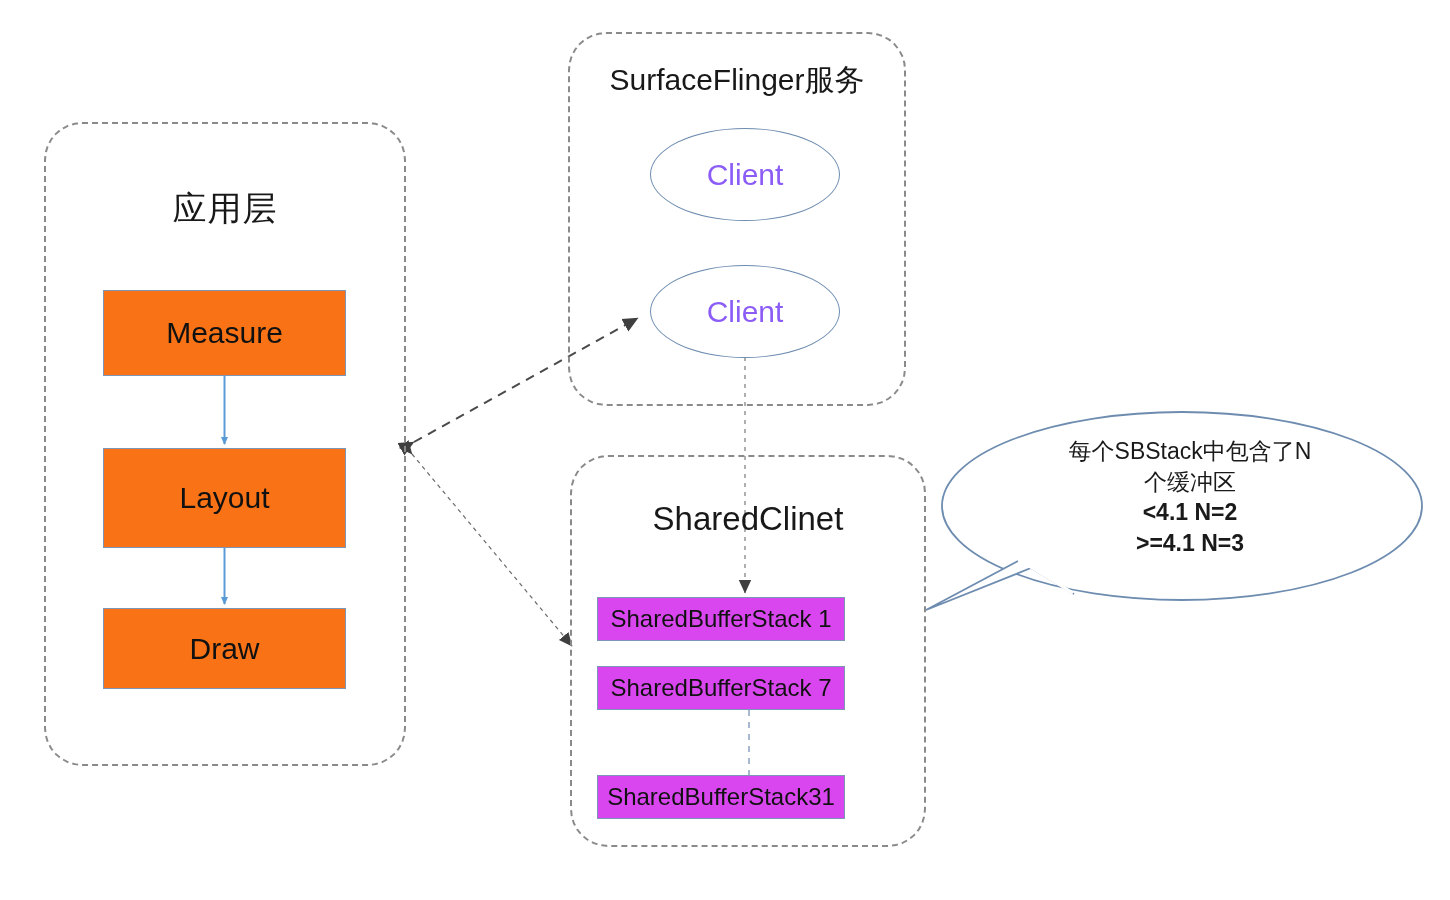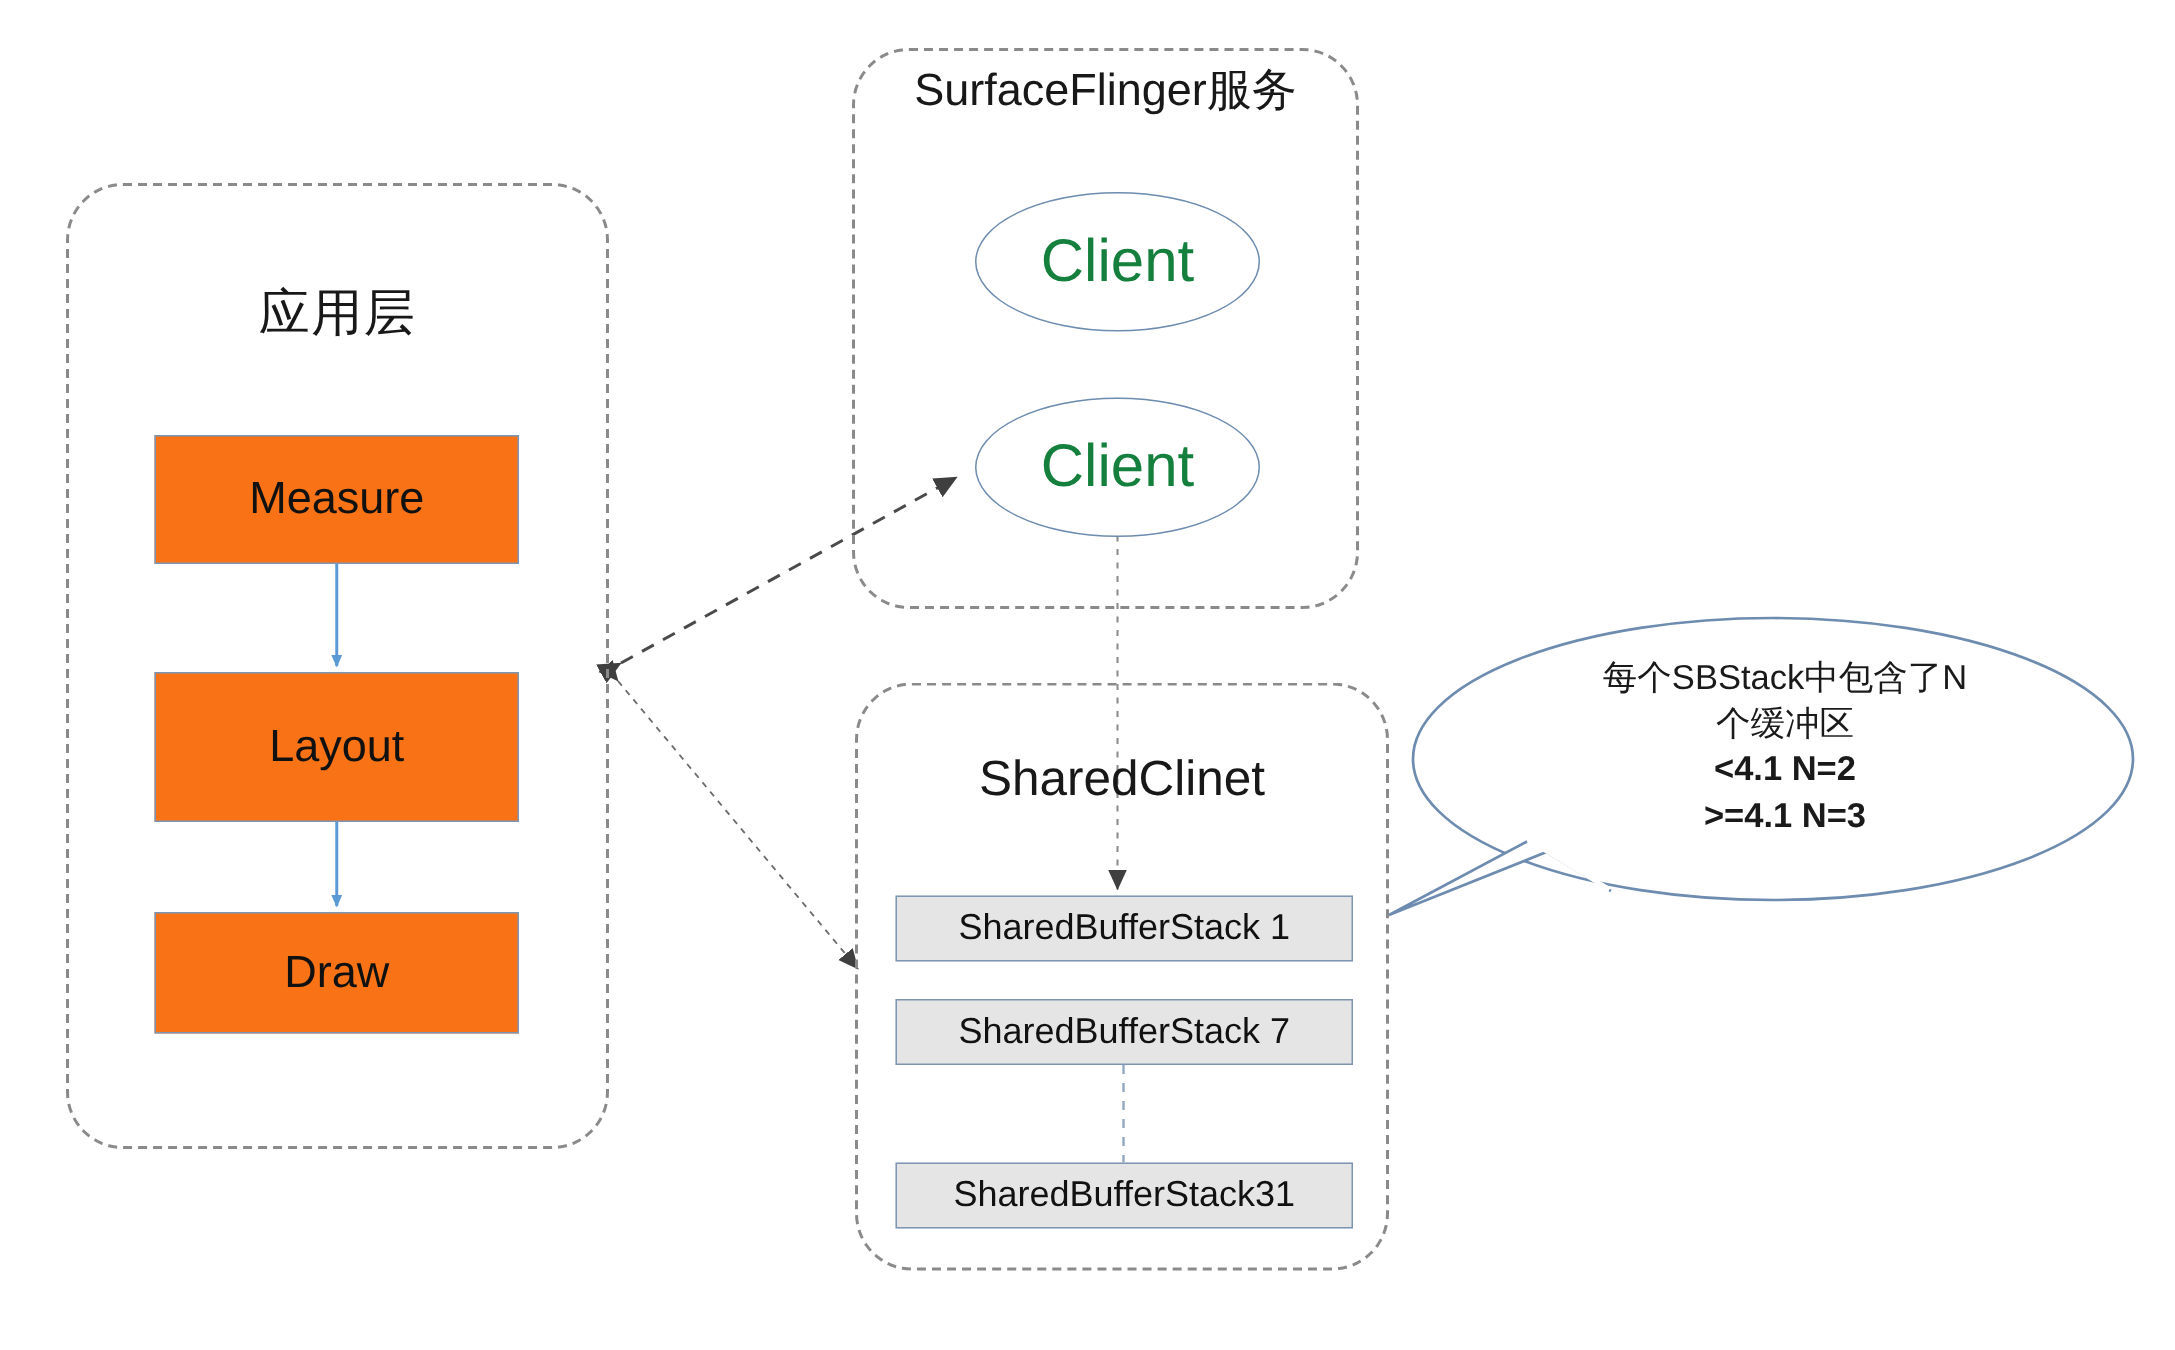--- a/index.html
+++ b/index.html
@@ -47,21 +47,21 @@
     color: #181818;
     white-space: nowrap;
     font-weight: 400;
   }
   #title-app {
     left: 44px; top: 186px; width: 362px;
     font-size: 34px;
     letter-spacing: 1px;
   }
   #title-sf {
-    left: 568px; top: 40px; width: 338px;
+    left: 568px; top: 60px; width: 338px;
     font-size: 30px;
   }
   #title-shared {
     left: 570px; top: 500px; width: 356px;
     font-size: 33px;
   }
 
   
   .flow-box {
     position: absolute;
@@ -81,39 +81,39 @@
   
   .client-ellipse {
     position: absolute;
     border: 1.6px solid #6d8cb0;
     border-radius: 50%;
     background: #ffffff;
     box-sizing: border-box;
     display: flex;
     align-items: center;
     justify-content: center;
-    color: #15803d;
-    font-size: 40px;
+    color: #8b5cf6;
+    font-size: 30px;
   }
   #client-1 { left: 650px; top: 128px; width: 190px; height: 93px; }
   #client-2 { left: 650px; top: 265px; width: 190px; height: 93px; }
 
   
   .stack-box {
     position: absolute;
     border: 1.6px solid #7d96b5;
-    background: #e5e5e5;
+    background: #d946ef;
     box-sizing: border-box;
     display: flex;
     align-items: center;
     justify-content: center;
     color: #111111;
     font-size: 24px;
     left: 597px;
-    width: 305px;
+    width: 248px;
     height: 44px;
   }
   #stack-1  { top: 597px; }
   #stack-2  { top: 666px; }
   #stack-31 { top: 775px; }
 
   
   #callout {
     position: absolute;
     left: 940px;

